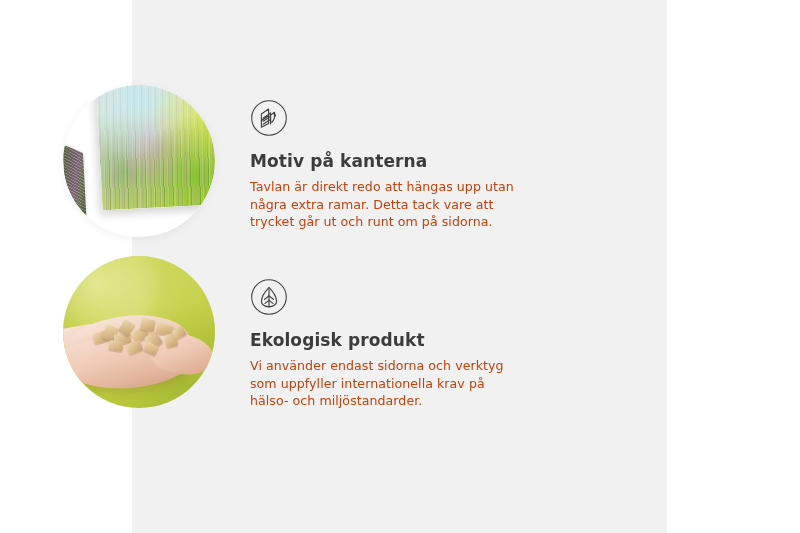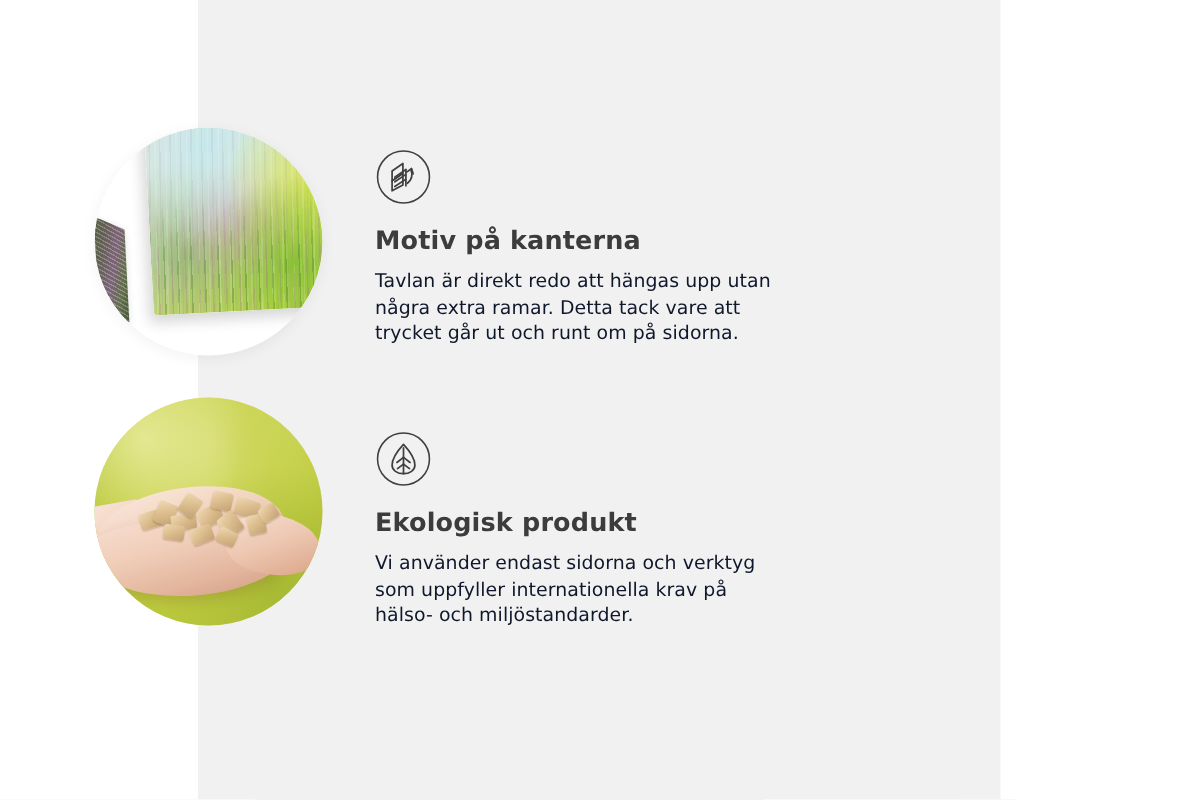--- a/index.html
+++ b/index.html
@@ -29,21 +29,21 @@
     background: #f1f1f1;
   }
 
   
   .feature {
     position: absolute;
     display: flex;
     align-items: flex-start;
   }
   .feature-a { left: 63px;  top: 85px; }
-  .feature-b { left: 63px;  top: 265px; }
+  .feature-b { left: 63px;  top: 256px; }
 
   
   .media {
     position: relative;
     width: 152px;
     height: 152px;
     flex: 0 0 152px;
   }
   .circle {
     position: absolute;
@@ -217,21 +217,21 @@
   .feat-title {
     font-size: 17px;
     font-weight: 600;
     color: #3c3c3c;
     letter-spacing: 0.1px;
     margin: 0 0 7px 0;
     line-height: 1.2;
   }
   .feat-body {
     font-size: 12.6px;
-    color: #0f172a;
+    color: #c2410c;
     line-height: 17.4px;
     margin: 0;
     letter-spacing: 0.05px;
   }
   .feature-b .copy { padding-top: 22px; }
 </style>
 </head>
 <body>
 
 <div class="stage">

